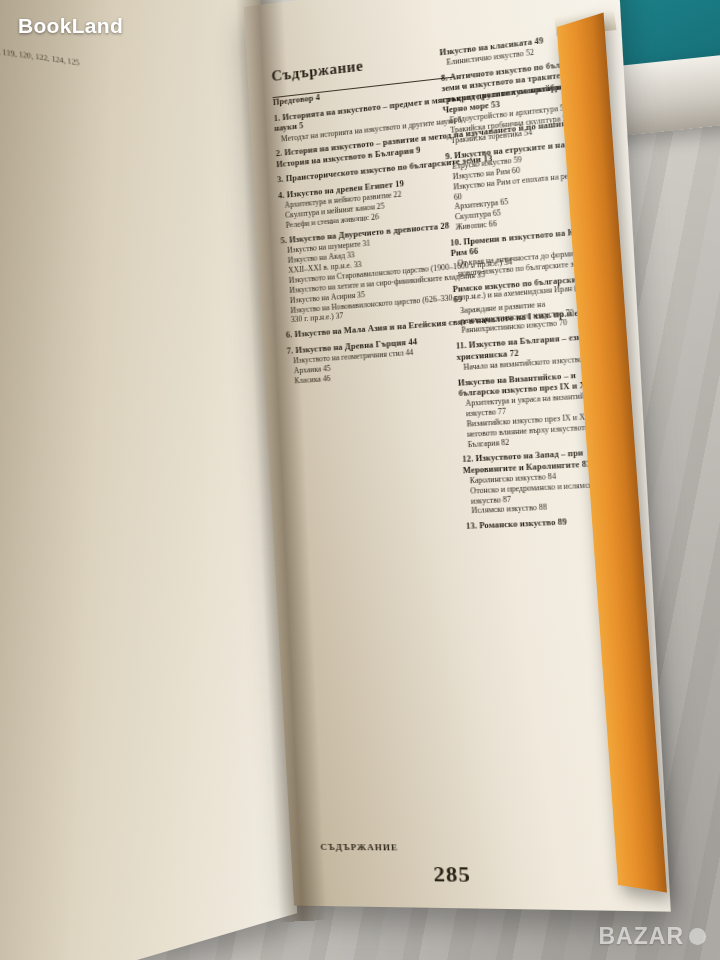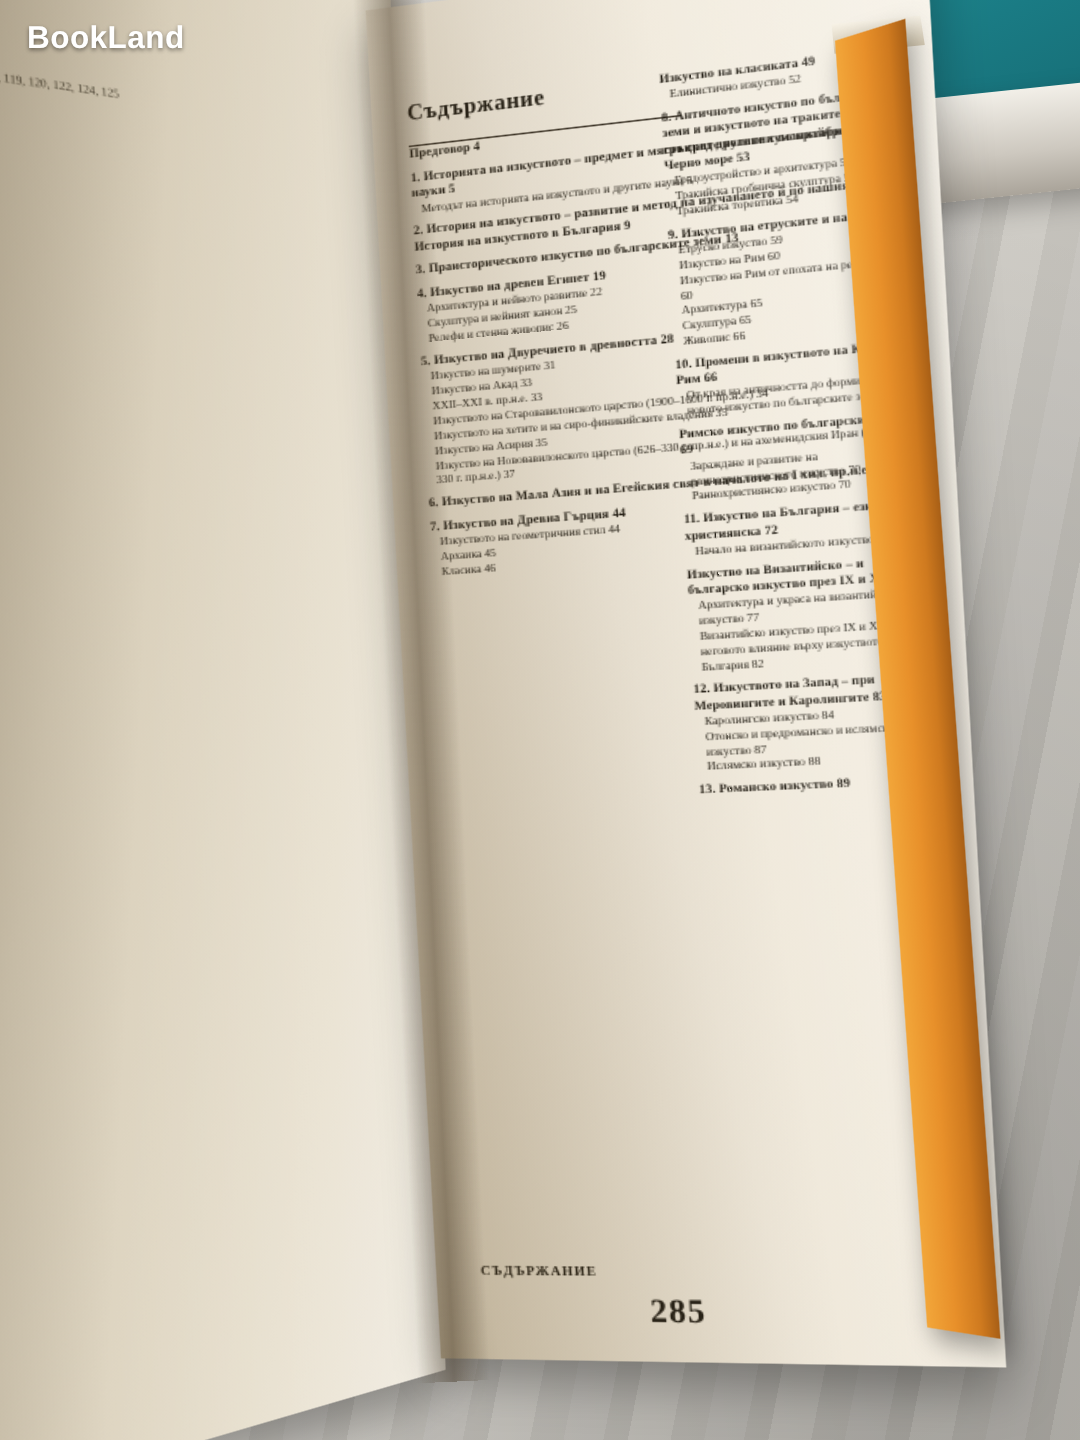--- a/index.html
+++ b/index.html
@@ -402,14 +402,18 @@
       <div class="sheen"></div>
     </div>
 
     <div class="gutter-shadow"></div>
     <div class="block-edge-top"></div>
     <div class="block-edge"></div>
   </div>
 
   <div class="wm-bookland">BookLand</div>
 
+  <div class="wm-bazar">
+    <span class="bz-text">BAZAR</span>
+    <span class="bz-dot"></span>
+  </div>
 
 </div>
 
 </body></html>

